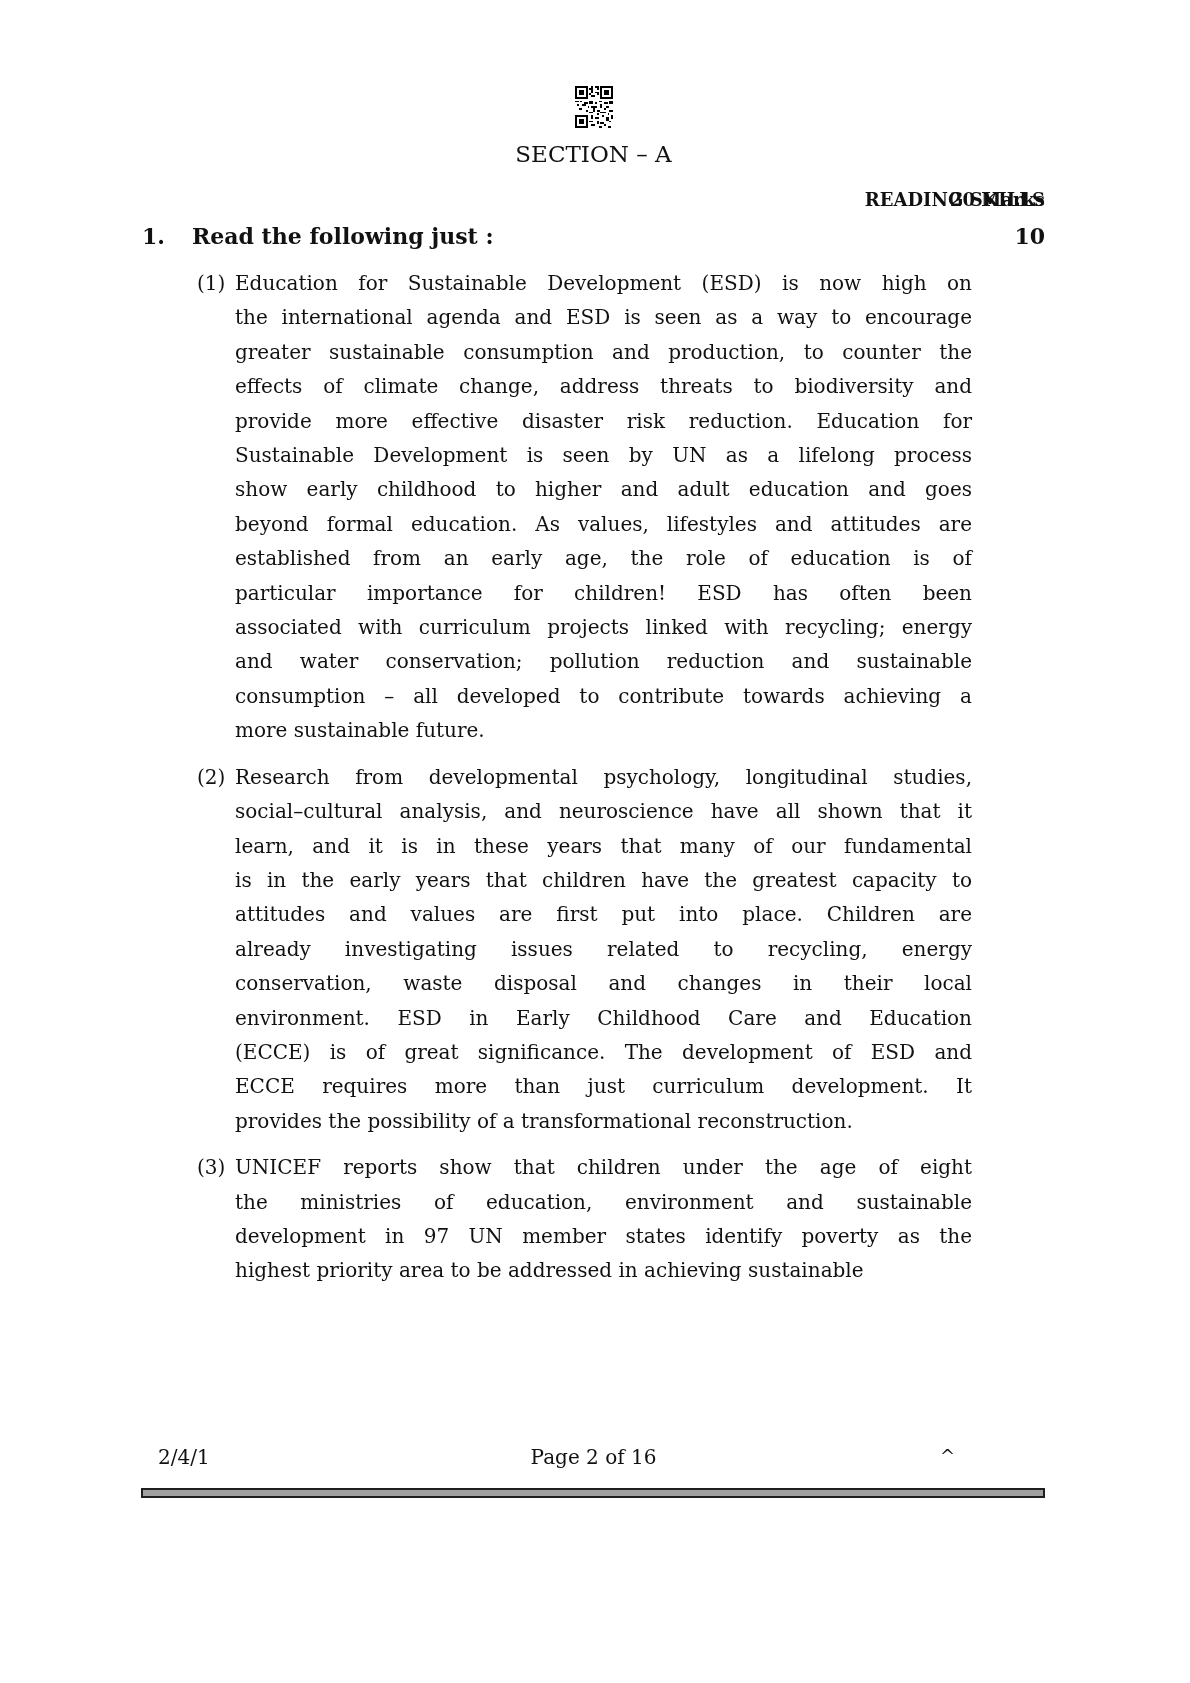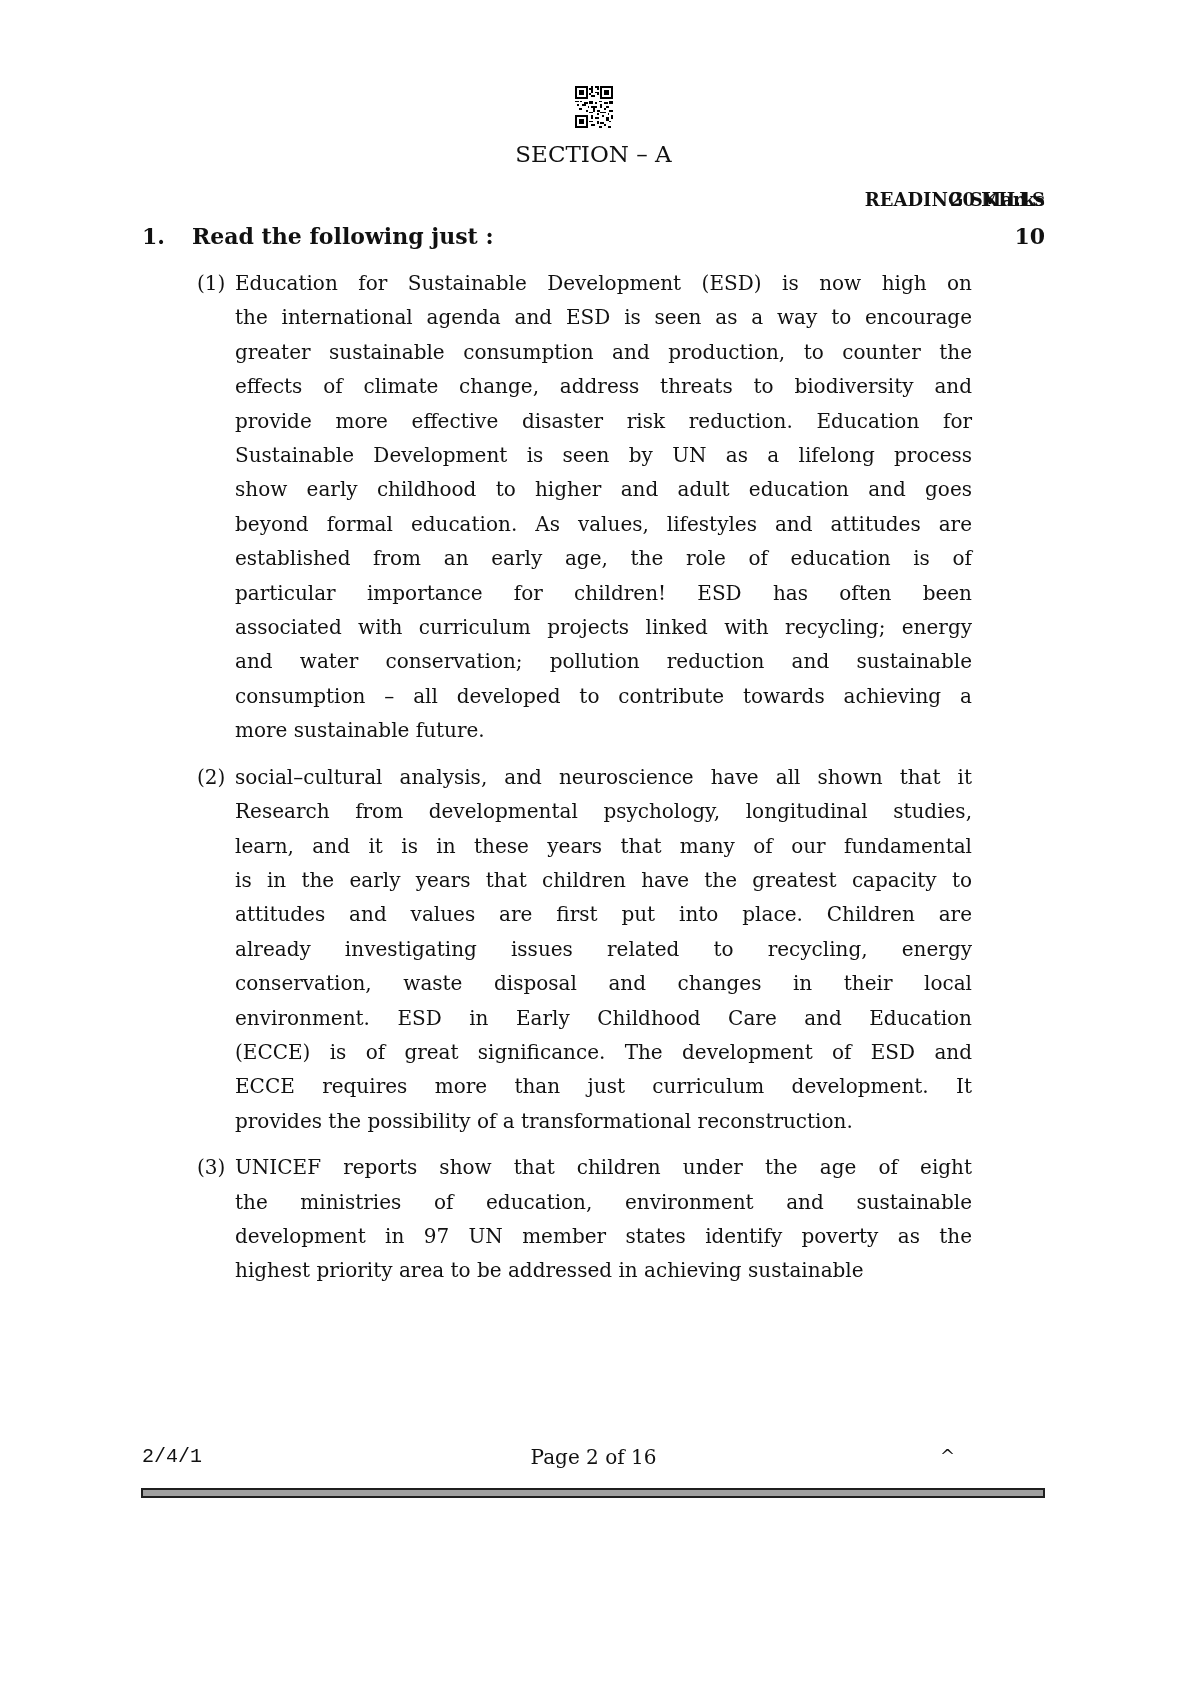--- a/index.html
+++ b/index.html
@@ -81,21 +81,21 @@
     text-align-last:left;
   }
   .footer-row{
     position:absolute;
     left:142px;
     top:1444px;
     width:903px;
     font-size:20px;
     line-height:26px;
   }
-  .footer-left{position:absolute;left:0;top:0;font-family:Liberation Mono, monospace;}
+  .footer-left{position:absolute;left:16px;top:0;}
   .footer-center{position:absolute;left:0;right:0;text-align:center;top:0;}
   .footer-caret{position:absolute;right:90px;top:0;font-size:18px;}
   .scrollbar{
     position:absolute;
     left:141px;
     top:1488px;
     width:900px;
     height:6px;
     background:#a0a0a0;
     border:2px solid #1f1f1f;
@@ -201,22 +201,22 @@
             <div class="jline">particular importance for children! ESD has often been</div>
             <div class="jline">associated with curriculum projects linked with recycling; energy</div>
             <div class="jline">and water conservation; pollution reduction and sustainable</div>
             <div class="jline">consumption – all developed to contribute towards achieving a</div>
             <div class="jline jlast">more sustainable future.</div>
           </div>
         </div>
         <div class="para-row">
           <div class="para-num">(2)</div>
           <div class="para-lines">
+            <div class="jline">Research from developmental psychology, longitudinal studies,</div>
             <div class="jline">social–cultural analysis, and neuroscience have all shown that it</div>
-            <div class="jline">Research from developmental psychology, longitudinal studies,</div>
             <div class="jline">learn, and it is in these years that many of our fundamental</div>
             <div class="jline">is in the early years that children have the greatest capacity to</div>
             <div class="jline">attitudes and values are first put into place. Children are</div>
             <div class="jline">already investigating issues related to recycling, energy</div>
             <div class="jline">conservation, waste disposal and changes in their local</div>
             <div class="jline">environment. ESD in Early Childhood Care and Education</div>
             <div class="jline">(ECCE) is of great significance. The development of ESD and</div>
             <div class="jline">ECCE requires more than just curriculum development. It</div>
             <div class="jline jlast">provides the possibility of a transformational reconstruction.</div>
           </div>

